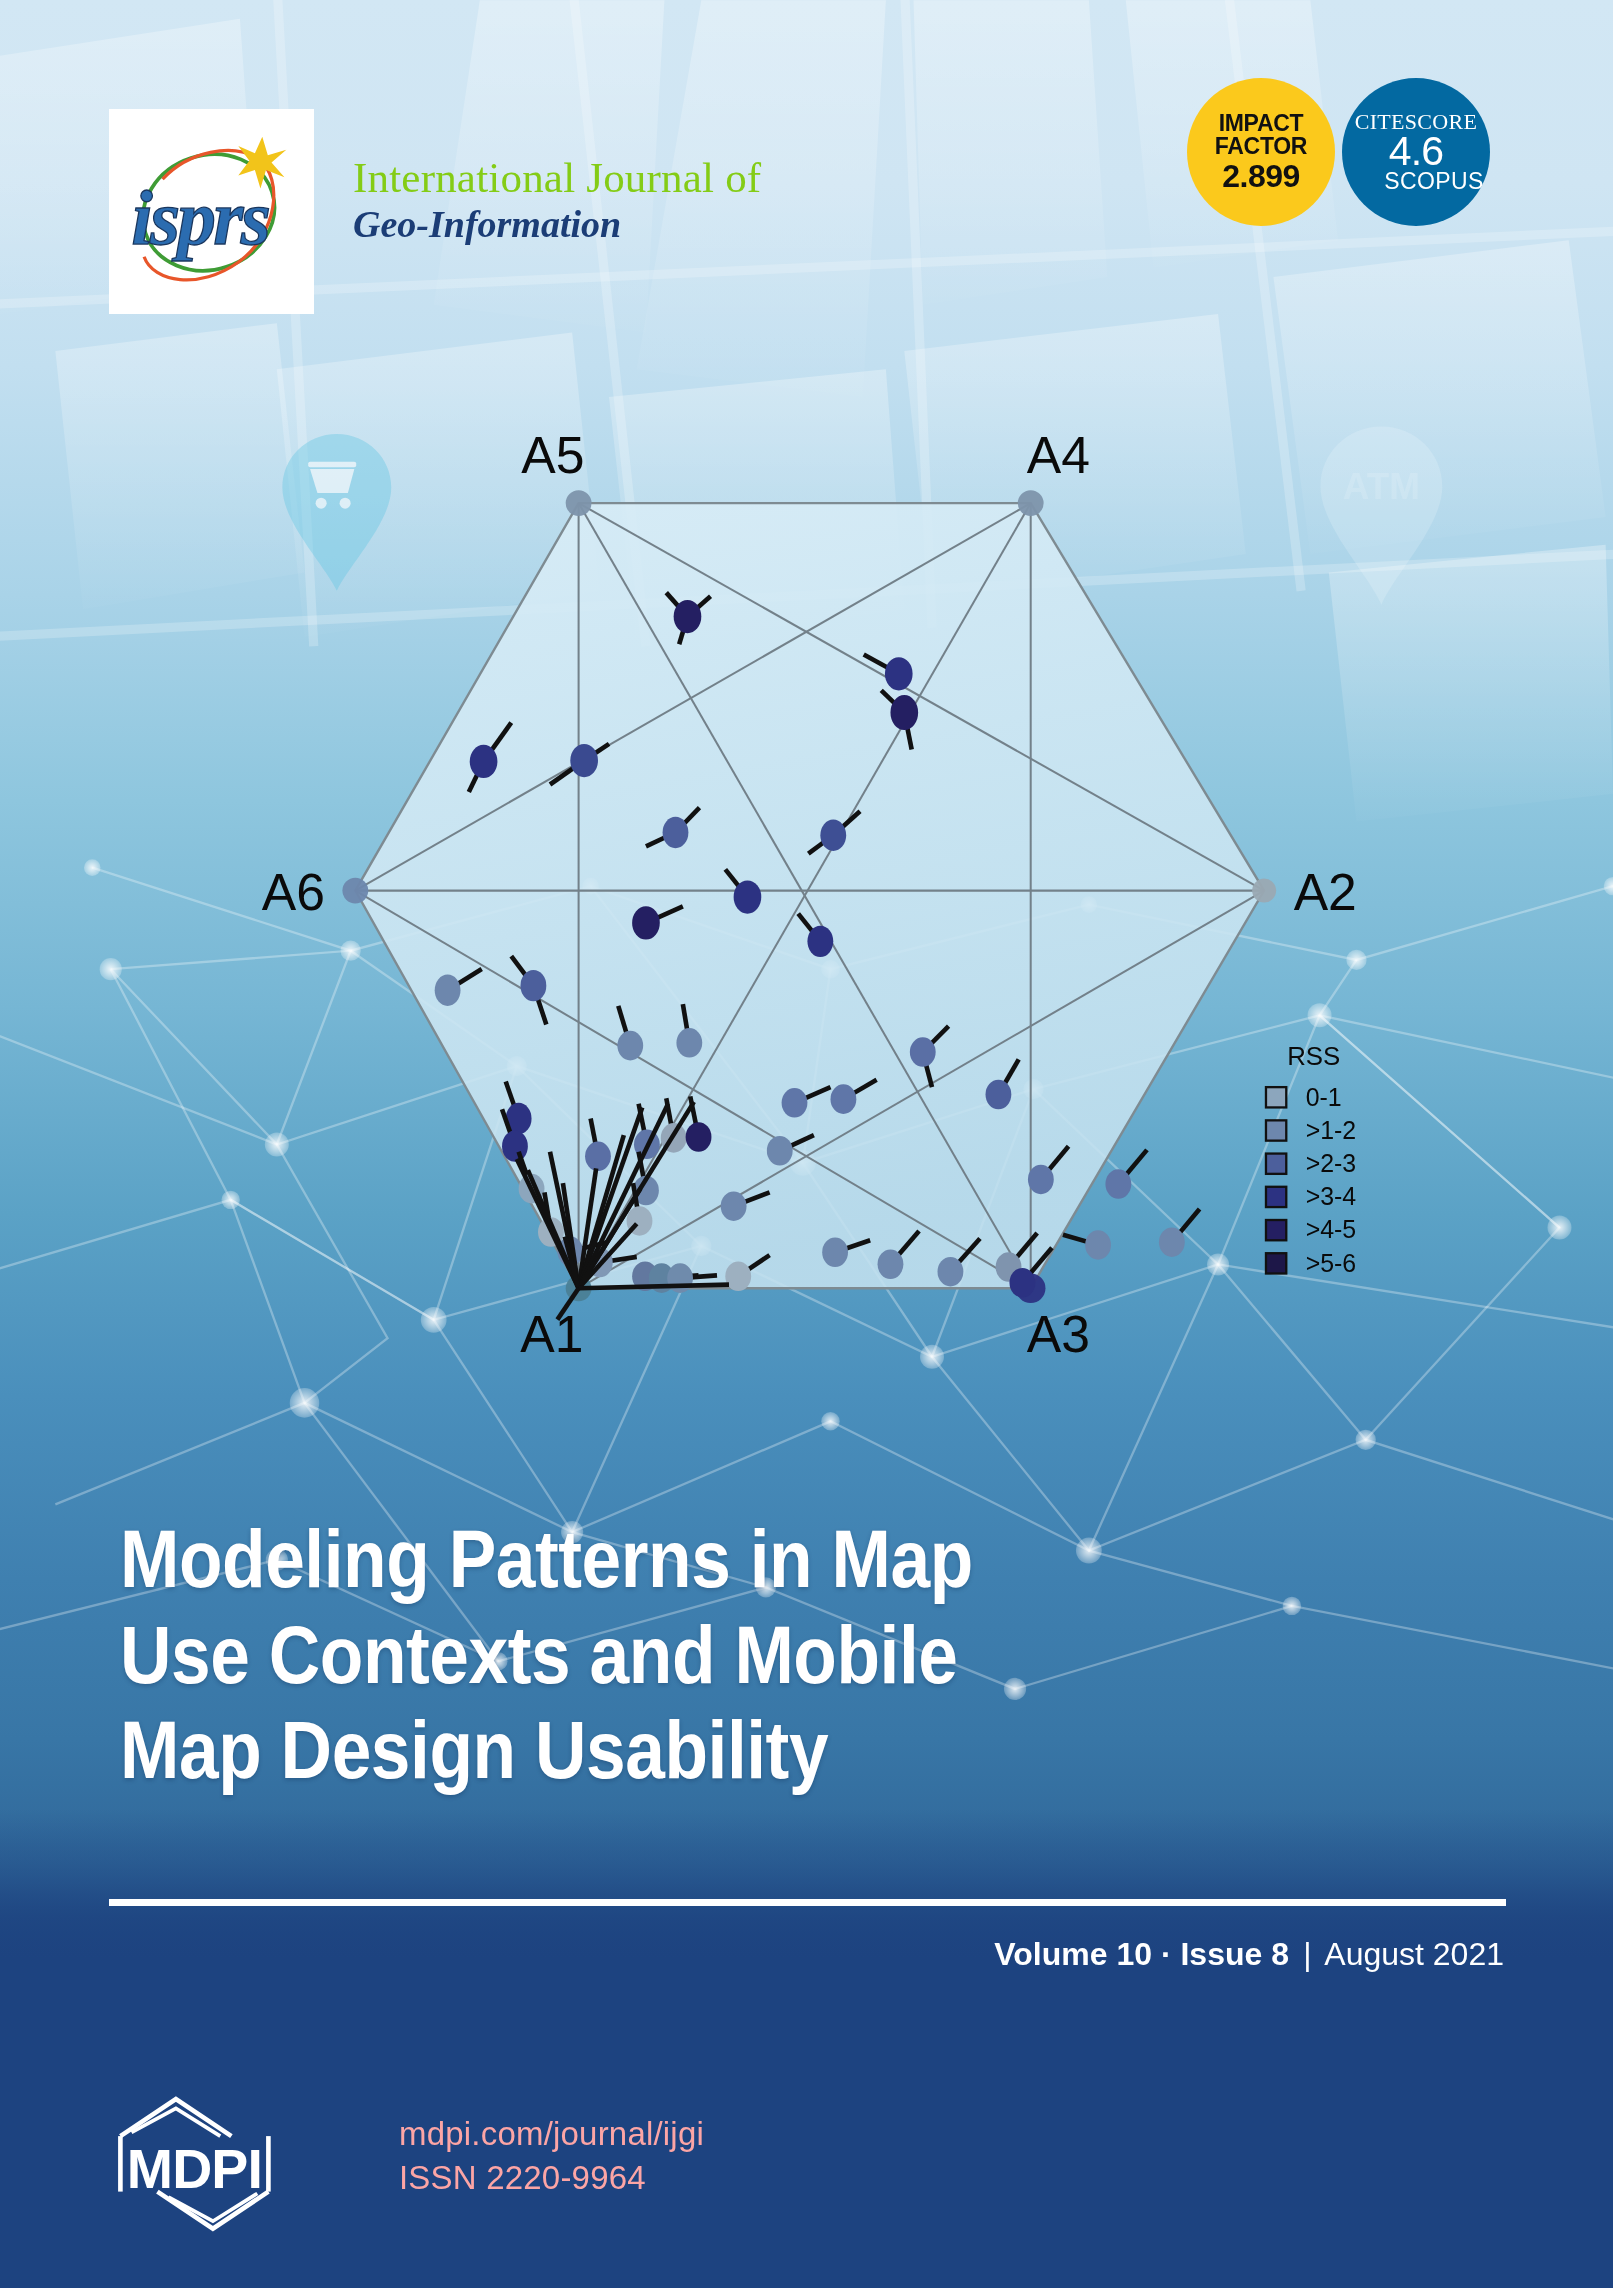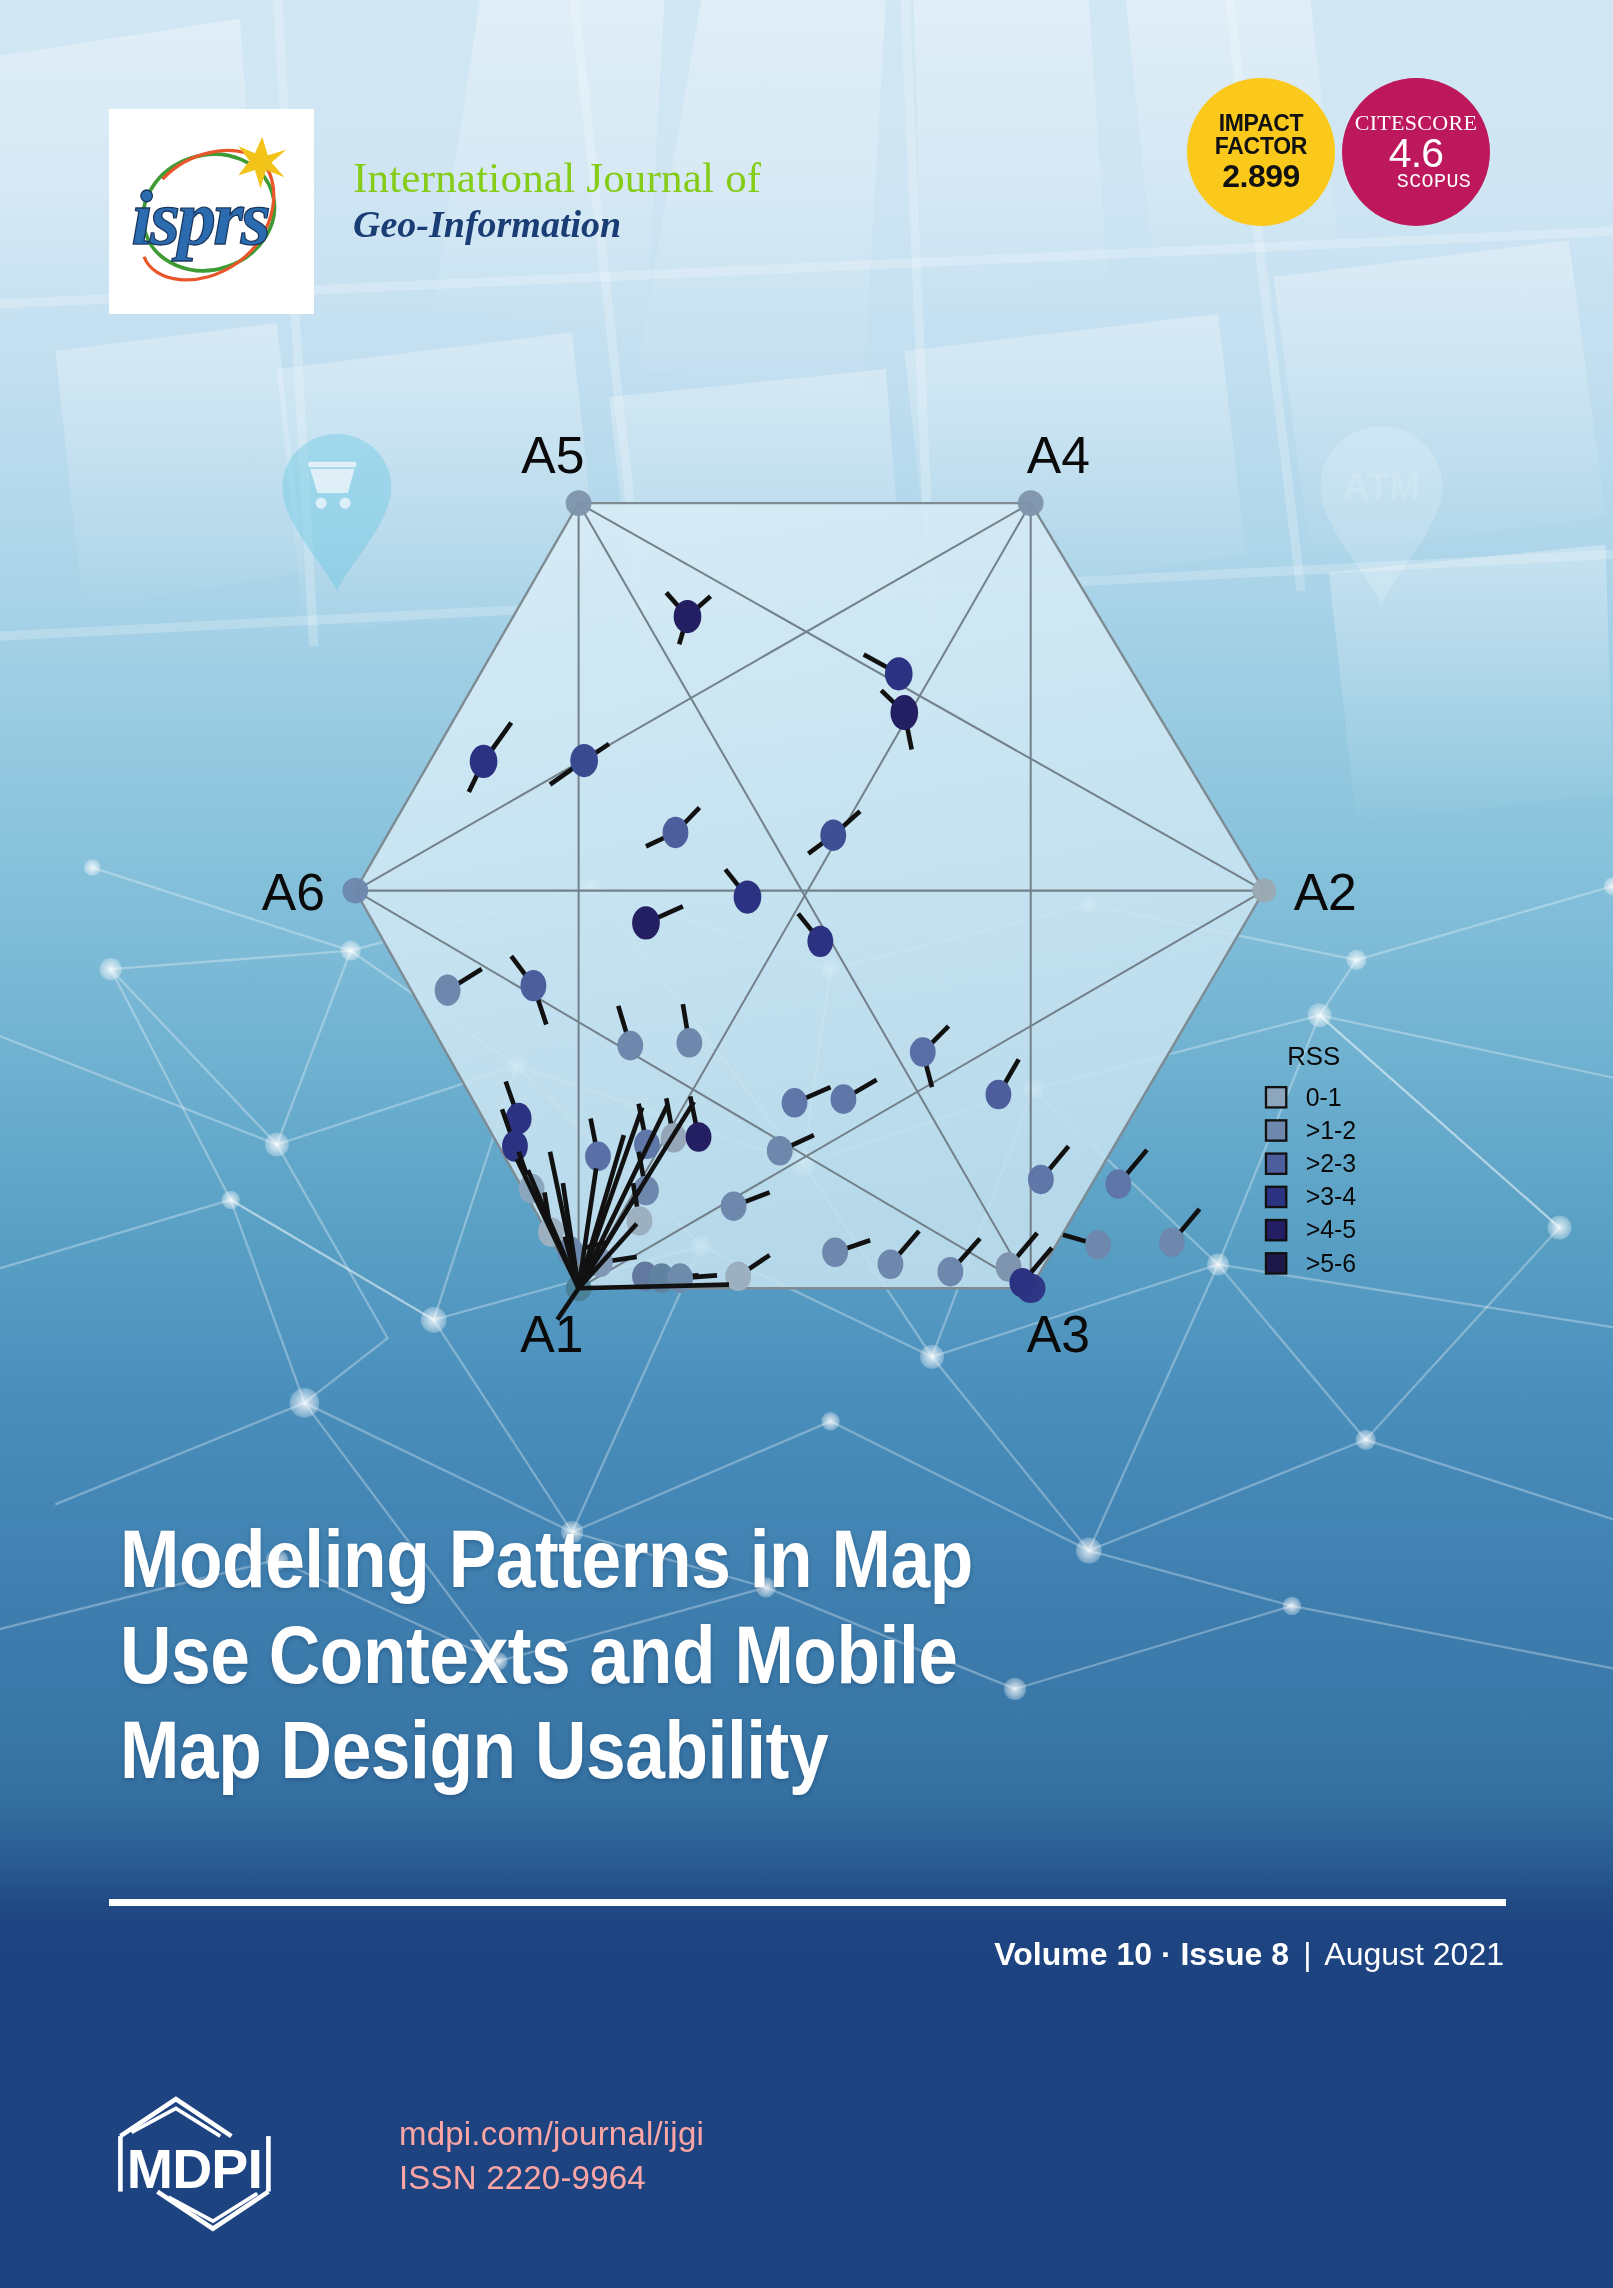--- a/index.html
+++ b/index.html
@@ -63,25 +63,25 @@
     position:absolute;border-radius:50%;
     display:flex;flex-direction:column;align-items:center;justify-content:center;
     text-align:center;line-height:1.0;
   }
   .badge-if{
     left:1187px;top:78px;width:148px;height:148px;background:#fbc91c;
   }
   .badge-if .lbl{font-weight:bold;font-size:23px;color:#111;letter-spacing:-0.3px;}
   .badge-if .val{font-weight:bold;font-size:32px;color:#111;margin-top:1.8px;letter-spacing:-0.5px;}
   .badge-cs{
-    left:1342px;top:78px;width:148px;height:148px;background:#be185d;
+    left:1342px;top:78px;width:148px;height:148px;background:#0369a1;
   }
   .badge-cs .lbl{font-family:"Liberation Serif",serif;font-size:22px;color:#fff;letter-spacing:0.3px;}
   .badge-cs .val{font-size:41px;color:#fff;margin-top:-1.8px;letter-spacing:-0.9px;}
-  .badge-cs .sub{font-family:Liberation Mono, monospace;font-size:20px;color:#fff;margin-top:-1.8px;letter-spacing:0.4px;margin-left:36px;}
+  .badge-cs .sub{font-family:Liberation Sans, sans-serif;font-size:23px;color:#fff;margin-top:-1.8px;letter-spacing:0.4px;margin-left:36px;}
 
   
   .figure{position:absolute;left:0;top:397px;width:1613px;height:978px;}
   .figure svg{display:block;}
 
   
   .cover-title{
     position:absolute;left:120px;top:1512px;width:1384px;
     color:#ffffff;
     font-family:"Liberation Sans Narrow","Liberation Sans",sans-serif;

